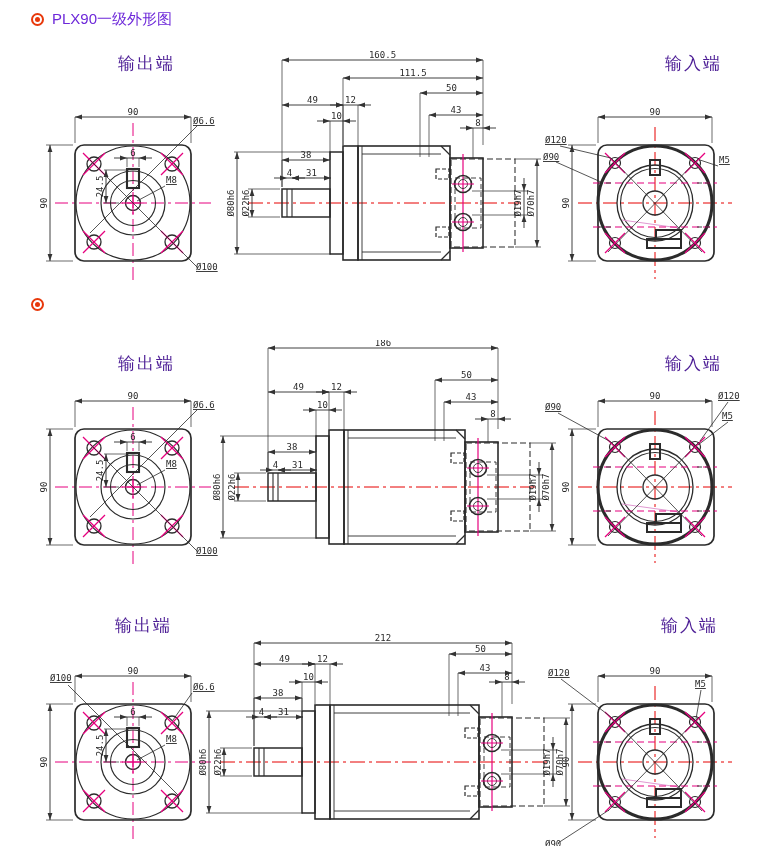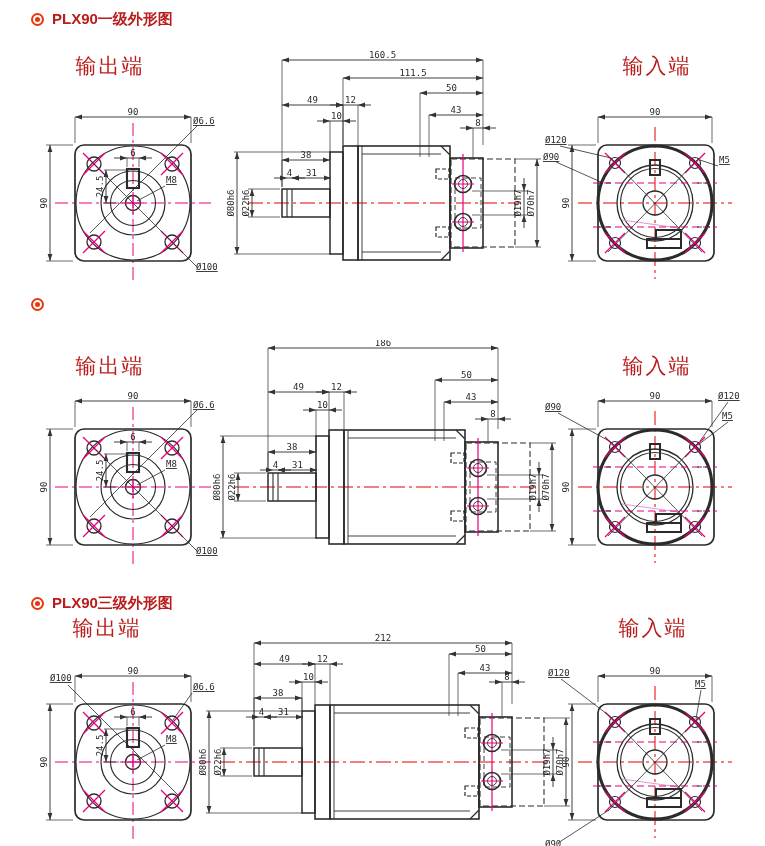--- a/index.html
+++ b/index.html
@@ -7,22 +7,22 @@
        font-family:"Liberation Sans", sans-serif;}
   .sec{position:relative}
   #sec0{height:294px}#sec1{height:294px}#sec2{height:258px}
   .hdr{display:flex;align-items:center;gap:8px;padding-left:31px}
   #sec0 .hdr{padding-top:8px}
   #sec1 .hdr{padding-top:4px}
   #sec2 .hdr{padding-top:4px}
   .bullet{width:13px;height:13px;border:2px solid #e8380b;border-radius:50%;
           display:flex;align-items:center;justify-content:center;box-sizing:border-box;flex:0 0 auto}
   .bdot{width:5px;height:5px;border-radius:50%;background:#e8380b}
-  .htxt{font-size:15px;font-weight:bold;color:#b91c1c;line-height:22px}
-  .vt{position:absolute;font-size:21px;color:#b91c1c;width:130px;text-align:center;
+  .htxt{font-size:15px;font-weight:normal;color:#6d28d9;line-height:22px}
+  .vt{position:absolute;font-size:17px;color:#4c1d95;width:130px;text-align:right;
       letter-spacing:2px;z-index:2}
   #sec0 .vt-out{left:45px;top:52px}   #sec0 .vt-in{left:592px;top:52px}
   #sec1 .vt-out{left:45px;top:58px}   #sec1 .vt-in{left:592px;top:58px}
   #sec2 .vt-out{left:42px;top:26px}   #sec2 .vt-in{left:588px;top:26px}
   svg.dwg{position:absolute;left:0;z-index:1}
   #sec0 svg{top:40px}
   #sec1 svg{top:46px}
   #sec2 svg{top:33px}
   svg text{fill:#2a2a2a}
 </style>
@@ -469,26 +469,20 @@
             <text x="718" y="59" font-size="9" text-anchor="start" font-family="&quot;DejaVu Sans Mono&quot;, monospace" fill="#222" text-decoration="underline">Ø120</text>
             <line x1="728" y1="62" x2="700" y2="101" stroke="#2b2b2b" stroke-width="0.8" fill="none"></line>
             <text x="722" y="79" font-size="9" text-anchor="start" font-family="&quot;DejaVu Sans Mono&quot;, monospace" fill="#222" text-decoration="underline">M5</text>
             <line x1="728" y1="82" x2="698" y2="105" stroke="#2b2b2b" stroke-width="0.8" fill="none"></line>
           </g>
         </g>
       </svg>
   </section>
 
   <section class="sec" id="sec2">
-    <div class="hdr">
-      <span class="bullet">
-          <span class="bdot"></span>
-        </span>
-      <span class="htxt">PLX90三级外形图</span>
-    </div>
     <div class="vt vt-out">输出端</div>
     <div class="vt vt-in">输入端</div>
     <svg class="dwg" width="765" height="225" viewBox="0 0 765 225">
         <g>
           <g>
             <line x1="55" y1="141" x2="211" y2="141" stroke="#e6007e" stroke-width="1" fill="none" stroke-dasharray="13 4 3 4"></line>
             <line x1="133" y1="61" x2="133" y2="221" stroke="#e6007e" stroke-width="1" fill="none" stroke-dasharray="13 4 3 4"></line>
             <rect x="75" y="83" width="116" height="116" fill="none" stroke="#2b2b2b" stroke-width="1.7" rx="9"></rect>
             <circle cx="133" cy="141" r="57" fill="none" stroke="#2b2b2b" stroke-width="1.2"></circle>
             <circle cx="133" cy="141" r="32" fill="none" stroke="#2b2b2b" stroke-width="1.2"></circle>

